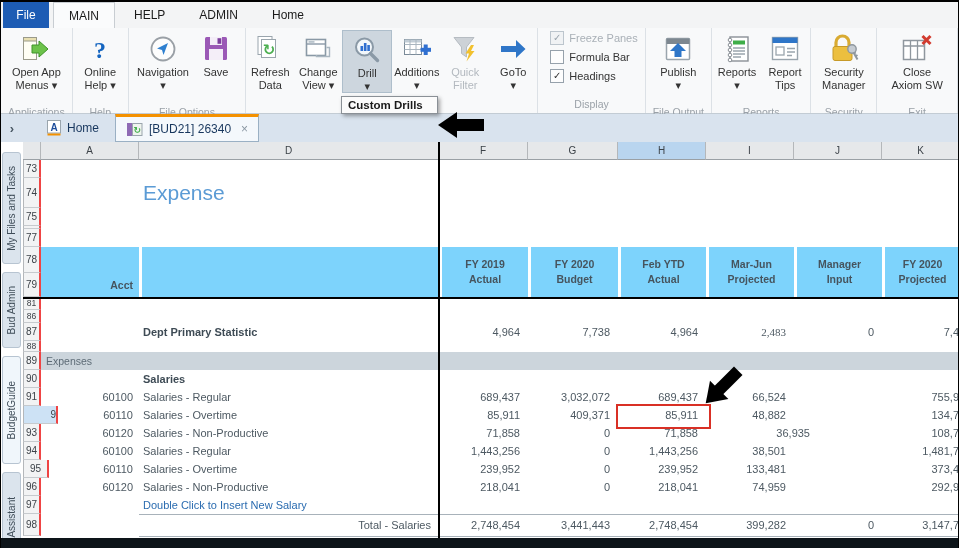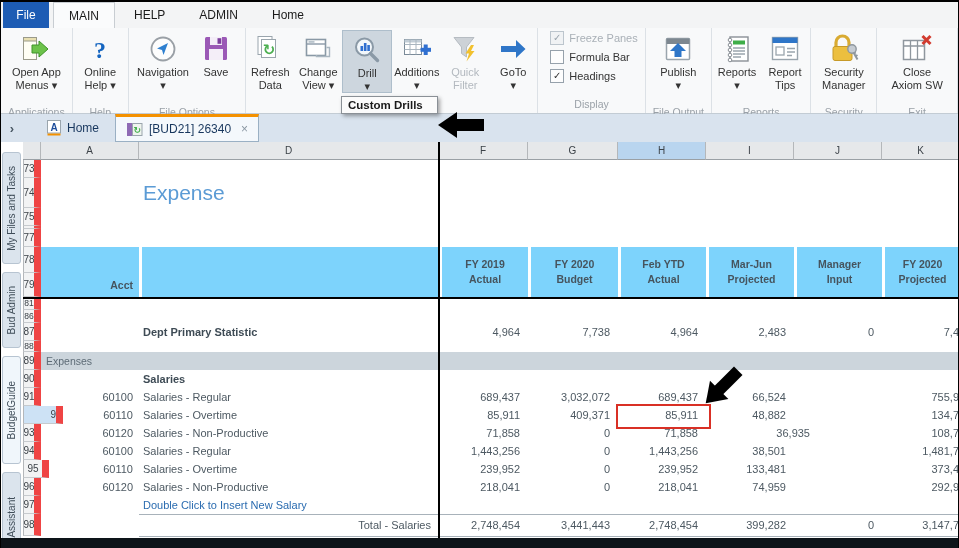--- a/index.html
+++ b/index.html
@@ -35,21 +35,21 @@
   .sidebar{position:absolute;left:0;top:140px;width:22px;height:408px;background:#fff;}
   .stab{position:absolute;left:1px;width:19px;background:#dbe4ed;border:1px solid #b7c4d1;border-radius:3px;box-sizing:border-box;
         display:flex;align-items:center;justify-content:center;}
   .stab span{writing-mode:vertical-rl;transform:rotate(180deg);font-size:10px;color:#3f4d59;white-space:nowrap;}
   .stab.active{background:#f0f6fb;}
   
   .sheet{position:absolute;left:22px;top:140px;width:937px;height:398px;background:#fff;overflow:hidden;}
   .cell{position:absolute;font-size:11px;color:#4d5962;white-space:nowrap;overflow:hidden;display:flex;align-items:center;box-sizing:border-box;}
   .letter{background:#e6e8ea;border-right:1px solid #b4b7ba;border-bottom:1px solid #9aa0a5;font-size:10px;color:#3c4248;justify-content:center;}
   .letter.sel{background:#b9d5ef;}
-  .rn{background:#f2f3f4;border-left:1px solid #b4b7ba;border-right:7px solid #ef4444;border-bottom:1px solid #c6cace;font-size:10px;color:#3c4248;justify-content:center;}
+  .rn{background:#f2f3f4;border-left:1px solid #b4b7ba;border-right:2px solid #ef4444;border-bottom:1px solid #c6cace;font-size:10px;color:#3c4248;justify-content:center;}
   .rn.sel{background:#cde2f5;}
   .rn.thin{font-size:8.5px;}
   .numv{justify-content:flex-end;}
   .bold{font-weight:bold;color:#3e4b55;}
   .band{background:#ccd5dc;color:#5d6b76;font-size:10.5px;padding-left:5px;}
   .hdcell{background:#7dd3fc;color:#46545e;font-weight:bold;font-size:10.5px;flex-direction:column;justify-content:center;line-height:15px;text-align:center;}
   .title-txt{font-size:21px;color:#5b9bd5;}
   .sub-txt{font-size:12.5px;color:#4a4a4a;}
   .link-txt{color:#2b6cb0;}
   .vline{position:absolute;width:2px;background:#000;z-index:20;}
@@ -404,21 +404,21 @@
         <div>Projected</div>
       </div>
       <div class="cell rn" style="left: 0px; top: 131px; width: 18px; height: 24px;">79</div>
       <div class="cell rn thin" style="left: 0px; top: 155px; width: 18px; height: 13px;">81</div>
       <div class="cell rn thin" style="left: 0px; top: 168px; width: 18px; height: 13px;">86</div>
       <div class="cell rn" style="left: 0px; top: 181px; width: 18px; height: 18px;">87</div>
       <div class="cell bold" style="left: 120px; top: 181px; width: 292px; height: 18px;">Dept Primary Statistic</div>
       <div class="cell numv" style="left: 416px; top: 181px; width: 81px; height: 18px;">4,964</div>
       <div class="cell numv" style="left: 505px; top: 181px; width: 82px; height: 18px;">7,738</div>
       <div class="cell numv" style="left: 595px; top: 181px; width: 80px; height: 18px;">4,964</div>
-      <div class="cell numv" style="left: 683px; top: 181px; width: 80px; height: 18px;">2,483</div>
+      <div class="cell numv" style="left: 683px; top: 181px; width: 80px; height: 18px; font-family: Liberation Serif, serif;">2,483</div>
       <div class="cell numv" style="left: 771px; top: 181px; width: 80px; height: 18px;">0</div>
       <div class="cell numv" style="left: 859px; top: 181px; width: 77px; height: 18px;">7,4</div>
       <div class="cell rn thin" style="left: 0px; top: 199px; width: 18px; height: 11px;">88</div>
       <div class="cell rn" style="left: 0px; top: 210px; width: 18px; height: 18px;">89</div>
       <div class="cell band" style="left: 18px; top: 210px; width: 919px; height: 18px;">Expenses</div>
       <div class="cell rn" style="left: 0px; top: 228px; width: 18px; height: 18px;">90</div>
       <div class="cell bold" style="left: 120px; top: 228px; width: 292px; height: 18px;">Salaries</div>
       <div class="cell rn" style="left: 0px; top: 246px; width: 18px; height: 18px;">91</div>
       <div class="cell numv" style="left: 18px; top: 246px; width: 92px; height: 18px;">
         <div>60100</div>

